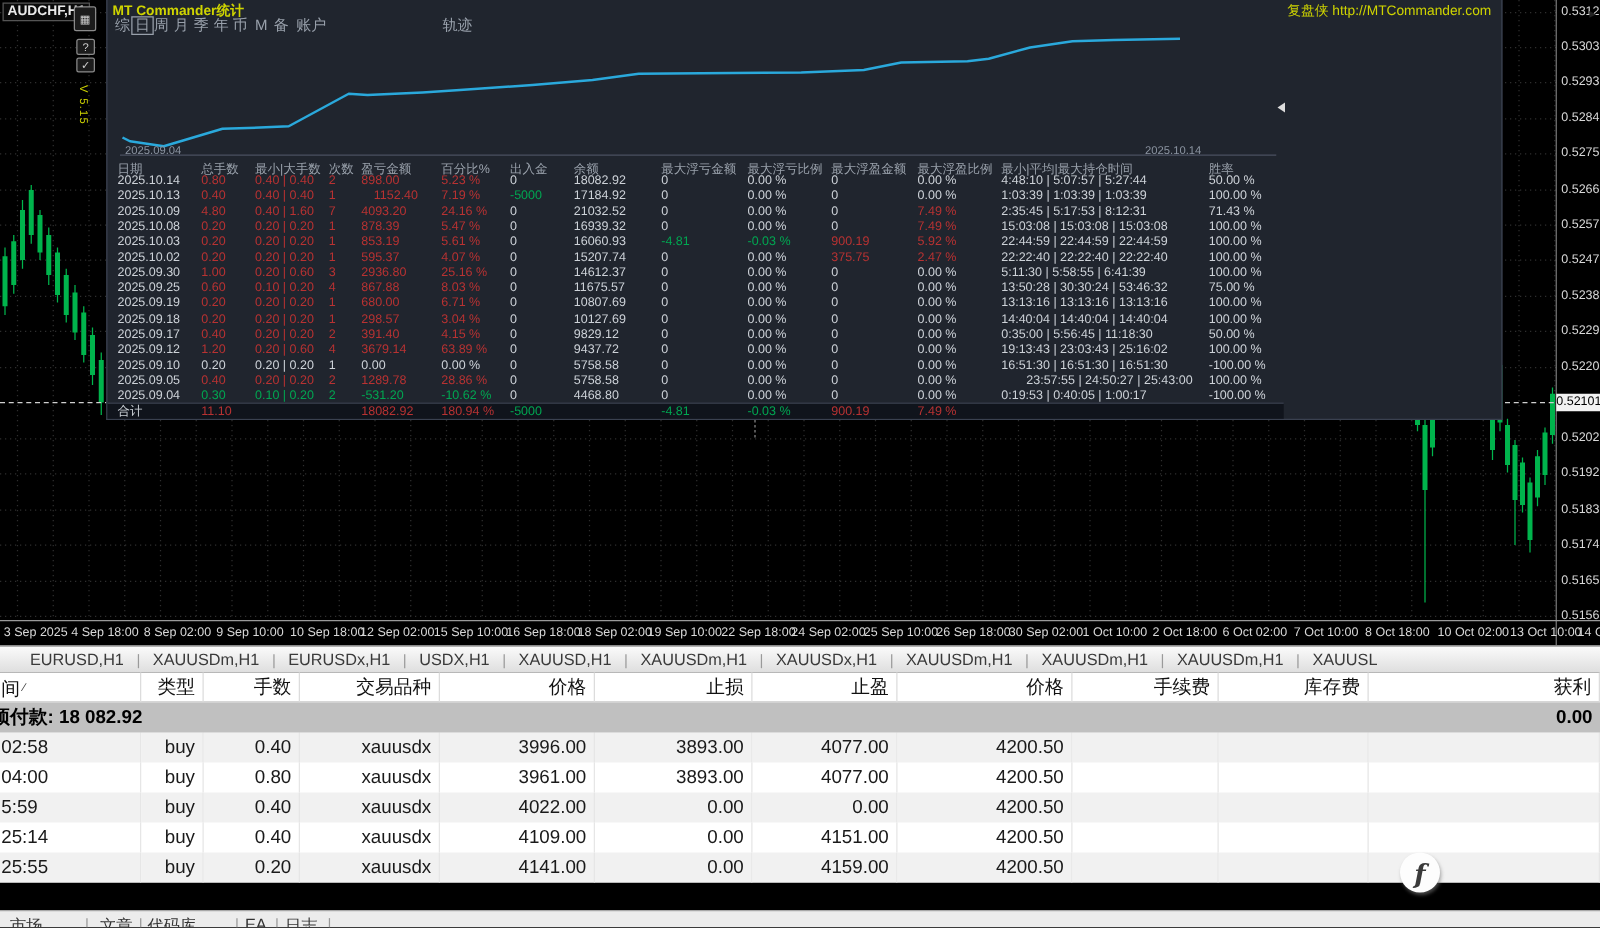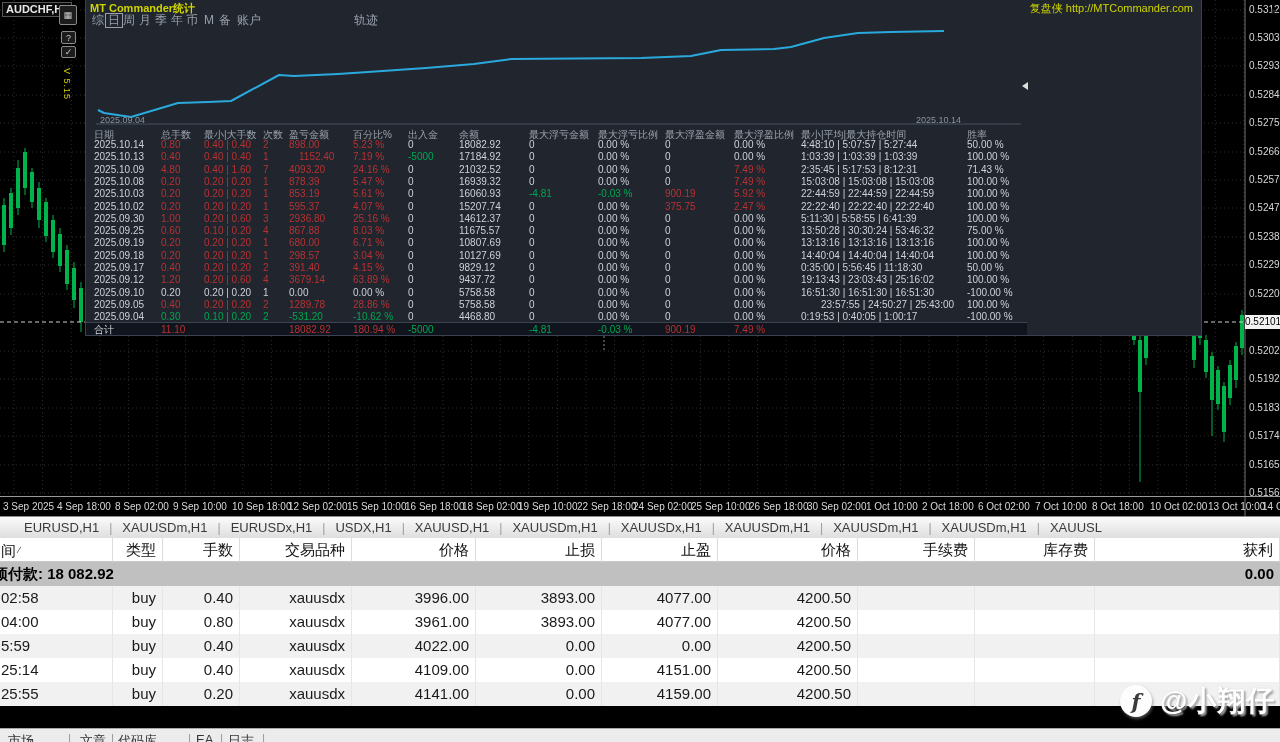--- a/index.html
+++ b/index.html
@@ -803,16 +803,15 @@
       <div class="btab" style="left: 228px;">日志</div>
       <div class="btab-sep" style="left: 68px;">|</div>
       <div class="btab-sep" style="left: 111px;">|</div>
       <div class="btab-sep" style="left: 188px;">|</div>
       <div class="btab-sep" style="left: 220px;">|</div>
       <div class="btab-sep" style="left: 262px;">|</div>
     </div>
 
   <div id="watermark">
     <div id="wm-logo">f</div>
-    <div id="wm-text">@小翔仔</div>
   </div>
 
 </div>
 
 </body></html>

